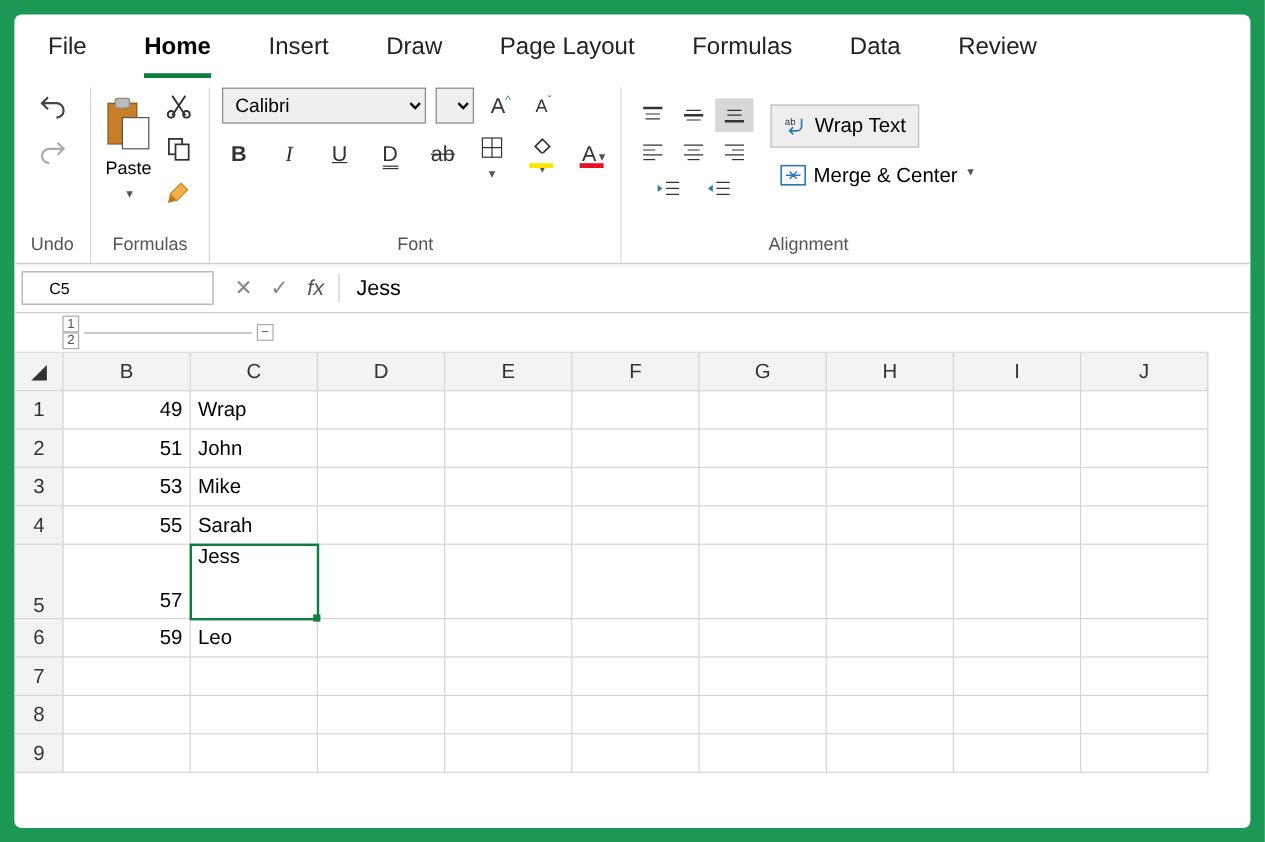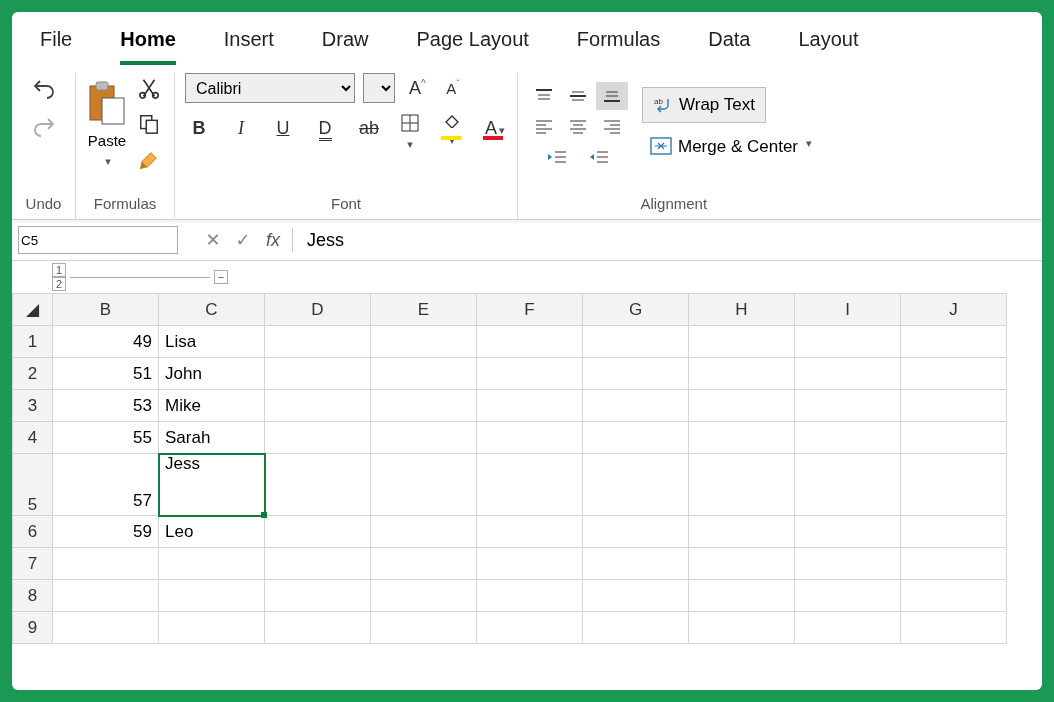--- a/index.html
+++ b/index.html
@@ -54,21 +54,21 @@
   .font-size { width:32px; }
   .fmt-btn { width:28px; height:30px; border:none; background:none; cursor:pointer; font-size:18px; color:#333; position:relative;}
   .underline-bar { position:absolute; bottom:3px; left:4px; right:4px; height:4px;}
   .align-set { display:grid; grid-template-columns:repeat(3,32px); grid-template-rows:repeat(2,28px); gap:2px;}
   .align-btn { border:none; background:none; cursor:pointer; display:flex; align-items:center; justify-content:center;}
   .align-btn.sel { background:#d8d8d8; }
   .wrap-btn { border:1px solid #bdbdbd; background:#eee; height:36px; display:flex; align-items:center; gap:6px; padding:0 10px; font-size:17px; cursor:pointer;}
   .merge-row { display:flex; gap:6px; font-size:17px; cursor:pointer; padding:4px 8px;}
   
   .fbar { display:flex; align-items:center; border-bottom:1px solid #d0d0d0; padding:6px 4px 6px 6px; font-size:18px;}
-  .namebox { width:160px; border:1px solid #aaa; height:28px; padding:0 2px; margin-right:20px;}
+  .namebox { width:160px; border:1px solid #aaa; height:28px; padding:0 22px; margin-right:10px;}
   .fbar-ico { width:30px; text-align:center; color:#888;}
   .fval { padding-left:10px; flex:1;}
   
   .outline { display:flex; align-items:center; padding:2px 10px 2px 40px; font-size:11px; color:#555; gap:4px;}
   .outline .box { border:1px solid #aaa; width:14px; height:14px; display:flex; align-items:center; justify-content:center;}
   .outline .line { border-top:1px solid #aaa; width:140px; height:0;}
   
   .grid-scroll { flex:1; overflow:auto; }
   table.sheet { border-collapse:collapse; table-layout:fixed;}
   table.sheet th, table.sheet td {
@@ -101,21 +101,21 @@
 <div class="app">
 
   <div class="tabs">
     <div class="tab">File</div>
     <div class="tab active">Home</div>
     <div class="tab">Insert</div>
     <div class="tab">Draw</div>
     <div class="tab">Page Layout</div>
     <div class="tab">Formulas</div>
     <div class="tab">Data</div>
-    <div class="tab">Layout</div>
+    <div class="tab">Review</div>
   </div>
 
   <div class="ribbon">
 
     <div class="group" style="width:64px;">
       <div class="group-body col">
         <button class="btn-ghost">
           <svg width="28" height="24" viewBox="0 0 24 24">
               <path fill="none" stroke="#444" stroke-width="1.8" d="M8 4 L3 9 L8 14 M3 9 H15 a6 6 0 0 1 0 12"></path>
             </svg>
@@ -322,21 +322,21 @@
             <th class="colhdr">G</th>
             <th class="colhdr">H</th>
             <th class="colhdr">I</th>
             <th class="colhdr">J</th>
           </tr>
         </thead>
         <tbody>
           <tr>
             <th class="rowhdr" style="">1</th>
             <td class="black-border num" style="">49</td>
-            <td class="black-border" style="">Lisa</td>
+            <td class="black-border" style="">Wrap</td>
             <td class="" style=""></td>
             <td class="" style=""></td>
             <td class="" style=""></td>
             <td class="" style=""></td>
             <td class="" style=""></td>
             <td class="" style=""></td>
             <td class="" style=""></td>
           </tr>
           <tr>
             <th class="rowhdr" style="">2</th>

